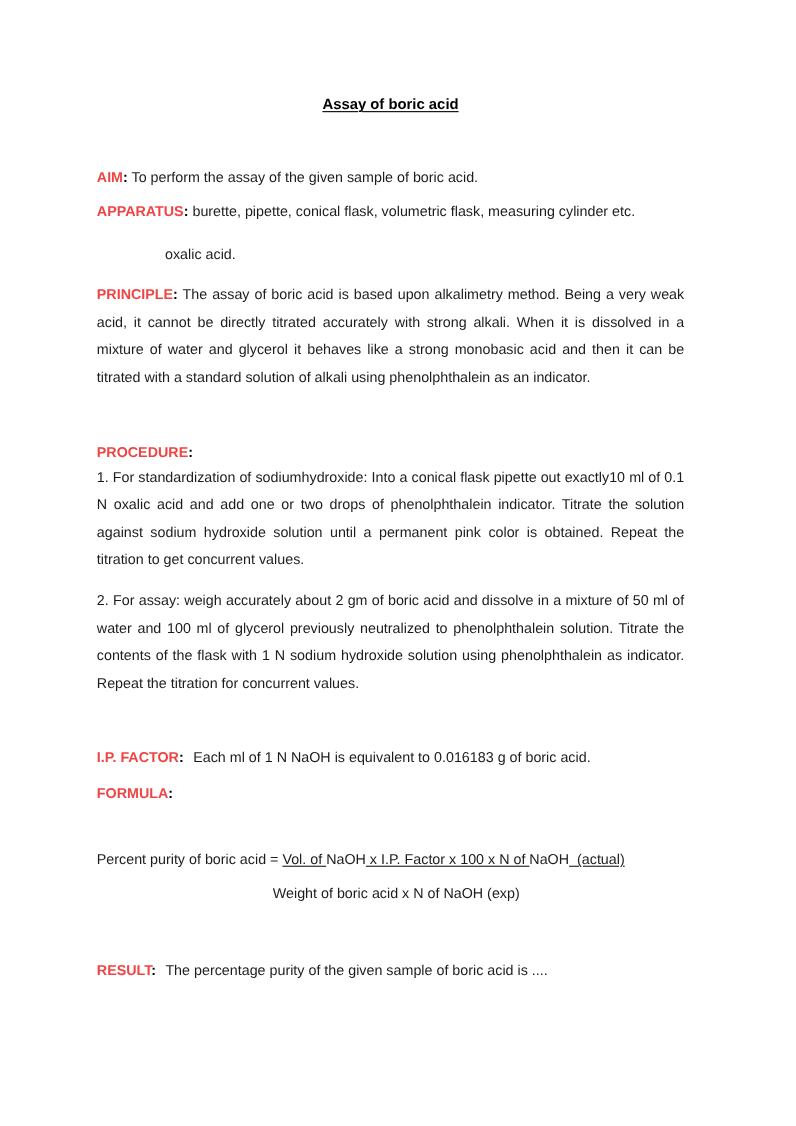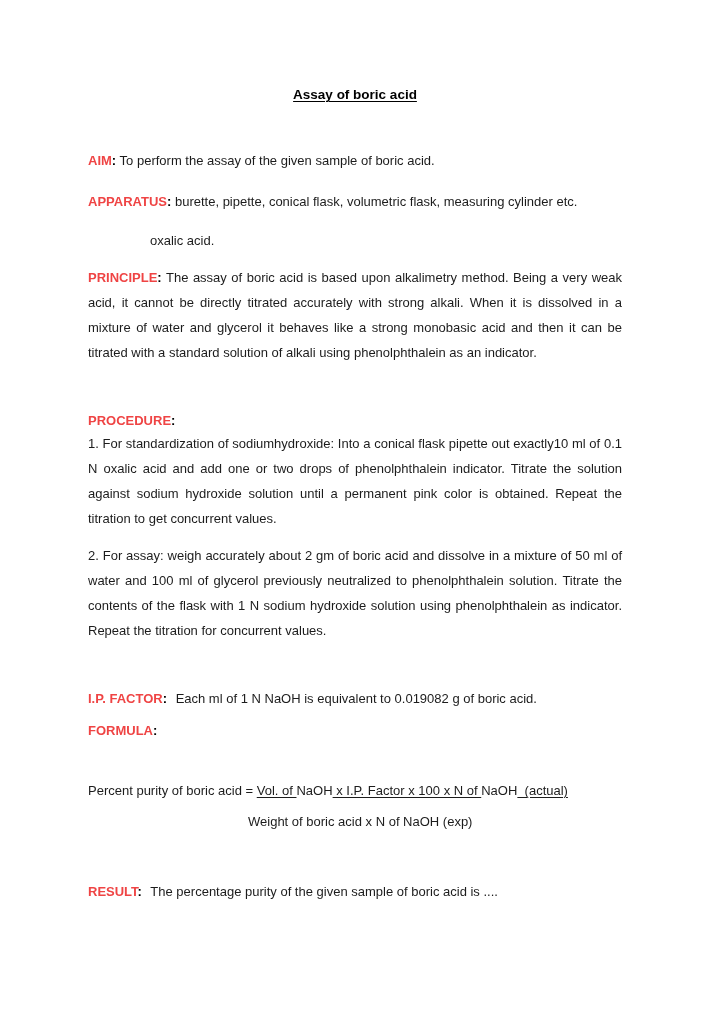--- a/index.html
+++ b/index.html
@@ -21,21 +21,21 @@
   }
   p { margin: 0; }
   .b { font-weight: bold; color: #000; }
   .u { text-decoration: underline; text-decoration-thickness: 1.3px; text-underline-offset: 2px; }
   .label { font-weight: bold; color: #ef4444; text-decoration-thickness: 1.3px; text-underline-offset: 2px; }
   .colon { font-weight: bold; color: #000; }
   .colon-gap { margin-right: 5px; }
 
   .title-row { text-align: center; font-size: 13.5px; }
   .aim { margin-top: 45px; }
-  .apparatus { margin-top: 20px; white-space: nowrap; }
+  .apparatus { margin-top: 10px; white-space: nowrap; }
   .chemicals { margin-top: 10px; white-space: nowrap; }
   .oxalic { margin-top: 18px; padding-left: 62px; }
   .para { line-height: 25px; text-align: justify; }
   .principle { margin-top: 14px; }
   .procedure-heading { margin-top: 45px; }
   .step1 { }
   .step2 { margin-top: 12px; }
   .ip-factor { margin-top: 45px; }
   .formula-heading { margin-top: 11px; }
   .formula-line { margin-top: 39px; white-space: pre-wrap; }
@@ -72,21 +72,21 @@
   <p class="procedure-heading">
     <span class="label">PROCEDURE</span><span class="colon">:</span>
   </p>
 
   <p class="para step1">1. For standardization of sodiumhydroxide: Into a conical flask pipette out exactly10 ml of 0.1 N oxalic acid and add one or two drops of phenolphthalein indicator. Titrate the solution against sodium hydroxide solution until a permanent pink color is obtained. Repeat the titration to get concurrent values.</p>
 
   <p class="para step2">2. For assay: weigh accurately about 2 gm of boric acid and dissolve in a mixture of 50 ml of water and 100 ml of glycerol previously neutralized to phenolphthalein solution. Titrate the contents of the flask with 1 N sodium hydroxide solution using phenolphthalein as indicator. Repeat the titration for concurrent values.</p>
 
   <p class="ip-factor">
     <span class="label">I.P. FACTOR</span><span class="colon colon-gap">:</span>
-    <span>Each ml of 1 N NaOH is equivalent to 0.019082 g of boric acid.</span>
+    <span>Each ml of 1 N NaOH is equivalent to 0.016183 g of boric acid.</span>
   </p>
 
   <p class="formula-heading">
     <span class="label">FORMULA</span><span class="colon">:</span>
   </p>
 
   <p class="formula-line"><span>Percent purity of boric acid = </span><span class="u">Vol. of </span><span>NaOH</span><span class="u"> x I.P. Factor x 100 x N of </span><span>NaOH</span><span class="u">  (actual)</span></p>
 
   <p class="formula-den">Weight of boric acid x N of NaOH (exp)</p>
 

